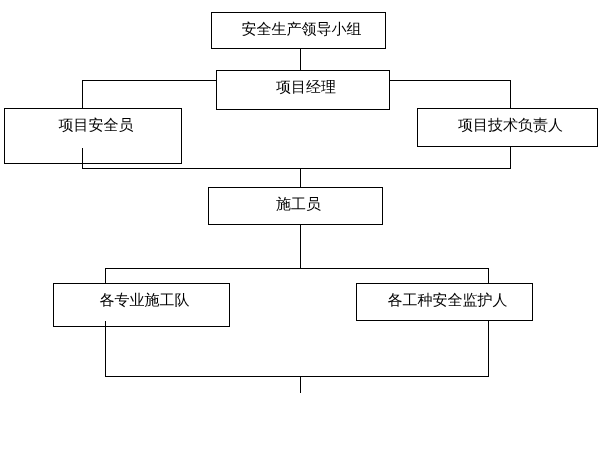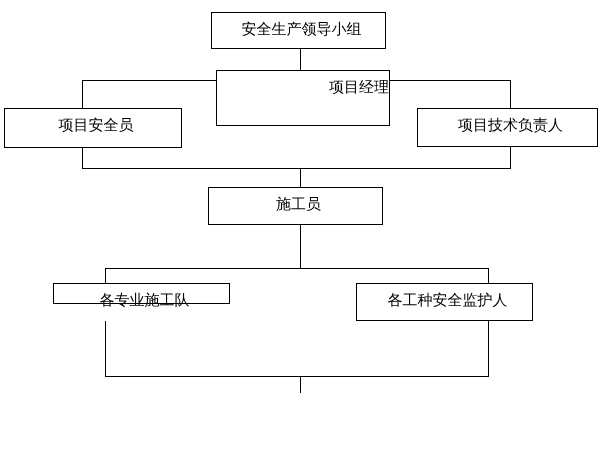--- a/index.html
+++ b/index.html
@@ -35,29 +35,29 @@
   .hline { height: 1px; }
   .vline { width: 1px; }
 </style>
 </head>
 <body>
 
 <div class="stage">
 
   <div class="node" style="left:211px; top:12px;  width:175px; height:37px;">安全生产领导小组</div>
 
-  <div class="node" style="left:216px; top:70px;  width:174px; height:56px;text-align:right;">项目经理</div>
+  <div class="node" style="left:216px; top:70px;  width:174px; height:40px;">项目经理</div>
 
-  <div class="node" style="left:4px;   top:108px; width:178px; height:40px;">项目安全员</div>
+  <div class="node" style="left:4px;   top:108px; width:178px; height:56px;">项目安全员</div>
 
   <div class="node" style="left:417px; top:108px; width:181px; height:39px;">项目技术负责人</div>
 
   <div class="node" style="left:208px; top:187px; width:175px; height:38px;">施工员</div>
 
-  <div class="node" style="left:53px;  top:283px; width:177px; height:21px;">各专业施工队</div>
+  <div class="node" style="left:53px;  top:283px; width:177px; height:44px;">各专业施工队</div>
 
   <div class="node" style="left:356px; top:283px; width:177px; height:38px;">各工种安全监护人</div>
 
 
   <div class="vline" style="left:300px; top:49px;  height:21px;"></div>
 
   <div class="hline" style="left:82px;  top:80px;  width:134px;"></div>
   <div class="hline" style="left:390px; top:80px;  width:120px;"></div>
   <div class="vline" style="left:82px;  top:80px;  height:28px;"></div>
   <div class="vline" style="left:510px; top:80px;  height:28px;"></div>

